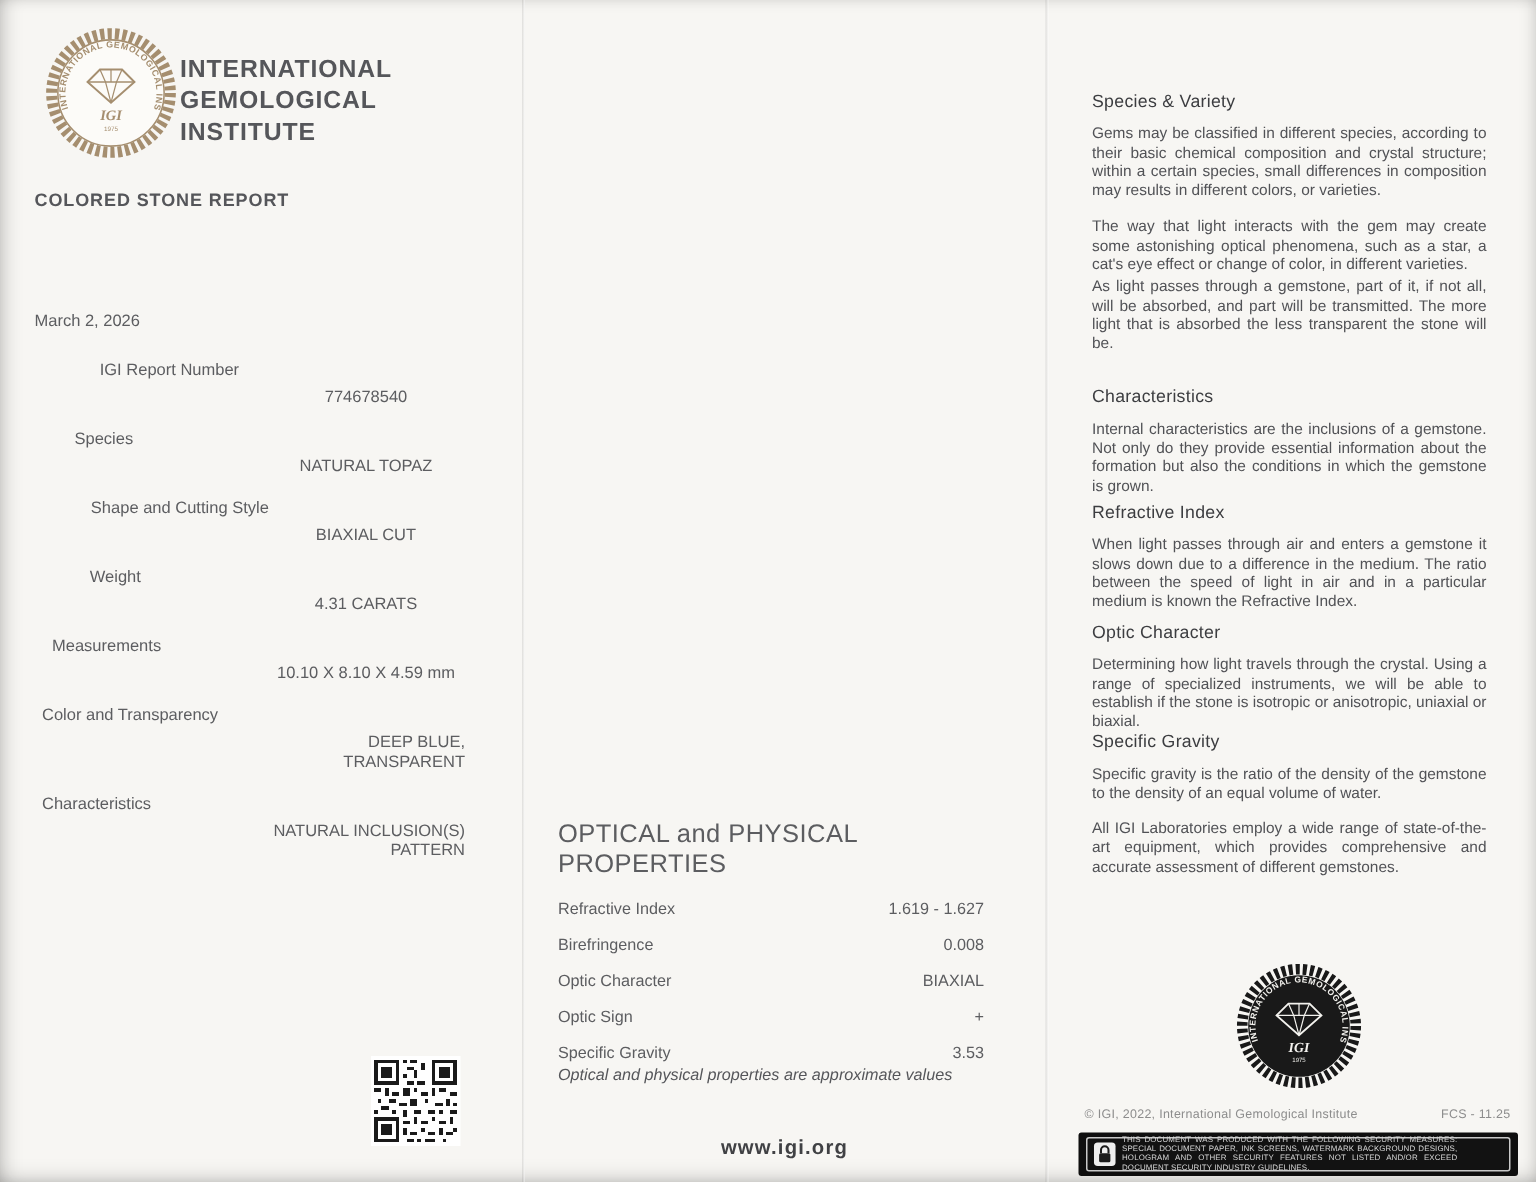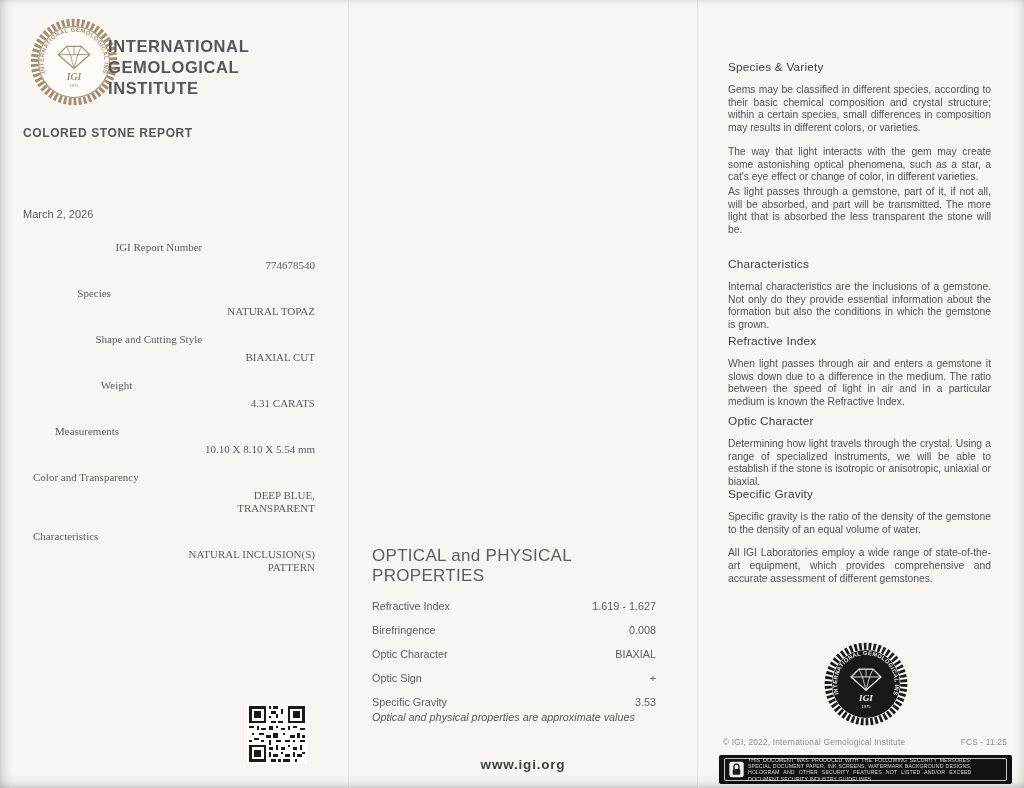--- a/index.html
+++ b/index.html
@@ -18,30 +18,30 @@
                 inset 0 -10px 14px -10px rgba(0,0,0,.25),
                 inset 0 8px 10px -8px rgba(0,0,0,.10);
   }
   .fold { position:absolute; top:0; bottom:0; width:2px;
           background:linear-gradient(90deg, rgba(0,0,0,.10), rgba(255,255,255,.5)); }
   .fold-1 { left:348px; }
   .fold-2 { left:697px; }
 
   
   .brand-seal { position:absolute; left:28px; top:16px; width:92px; height:92px; }
-  .brand-title { position:absolute; left:108px; top:36px;
+  .brand-title { position:absolute; left:120px; top:36px;
                  font-size:16.5px; font-weight:bold; letter-spacing:.6px;
                  line-height:21px; color:#55565a; }
   .brand-title span { display:block; }
   .report-type { position:absolute; left:23px; top:126px;
                  font-size:12px; font-weight:bold; letter-spacing:.6px; color:#55565a; }
   .report-block { position:absolute; left:23px; top:208px; width:292px;
                   font-size:11px; color:#5c5d60; }
   .report-date { margin-bottom:21px; }
-  .field-row { display:flex; justify-content:flex-end; margin-bottom:15px; line-height:13px;font-family:Liberation Serif, serif; }
+  .field-row { display:flex; justify-content:center; margin-bottom:15px; line-height:13px; }
   .field-row dt { width:150px; }
   .field-row dd { max-width:132px; text-align:right;margin-top:18px; }
   .qr { position:absolute; left:247px; top:704px; width:60px; height:60px; }
 
   
   .props { position:absolute; left:372px; top:546px; width:284px;
            font-size:10.8px; color:#5c5d60; }
   .props-title { font-size:17px; font-weight:normal; letter-spacing:.3px; margin-bottom:14px; }
   .prop-row { display:flex; justify-content:space-between; margin-bottom:11px; line-height:13px; }
   .props-note { position:absolute; left:372px; top:711px; width:300px;
@@ -120,21 +120,21 @@
       <div class="field-row">
         <dt>Shape and Cutting Style</dt>
         <dd>BIAXIAL CUT</dd>
       </div>
       <div class="field-row">
         <dt>Weight</dt>
         <dd>4.31 CARATS</dd>
       </div>
       <div class="field-row">
         <dt>Measurements</dt>
-        <dd>10.10 X 8.10 X 5.54 mm</dd>
+        <dd>10.10 X 8.10 X 4.59 mm</dd>
       </div>
       <div class="field-row">
         <dt>Color and Transparency</dt>
         <dd>DEEP BLUE, TRANSPARENT</dd>
       </div>
       <div class="field-row">
         <dt>Characteristics</dt>
         <dd>NATURAL INCLUSION(S) PATTERN</dd>
       </div>
     </dl>

